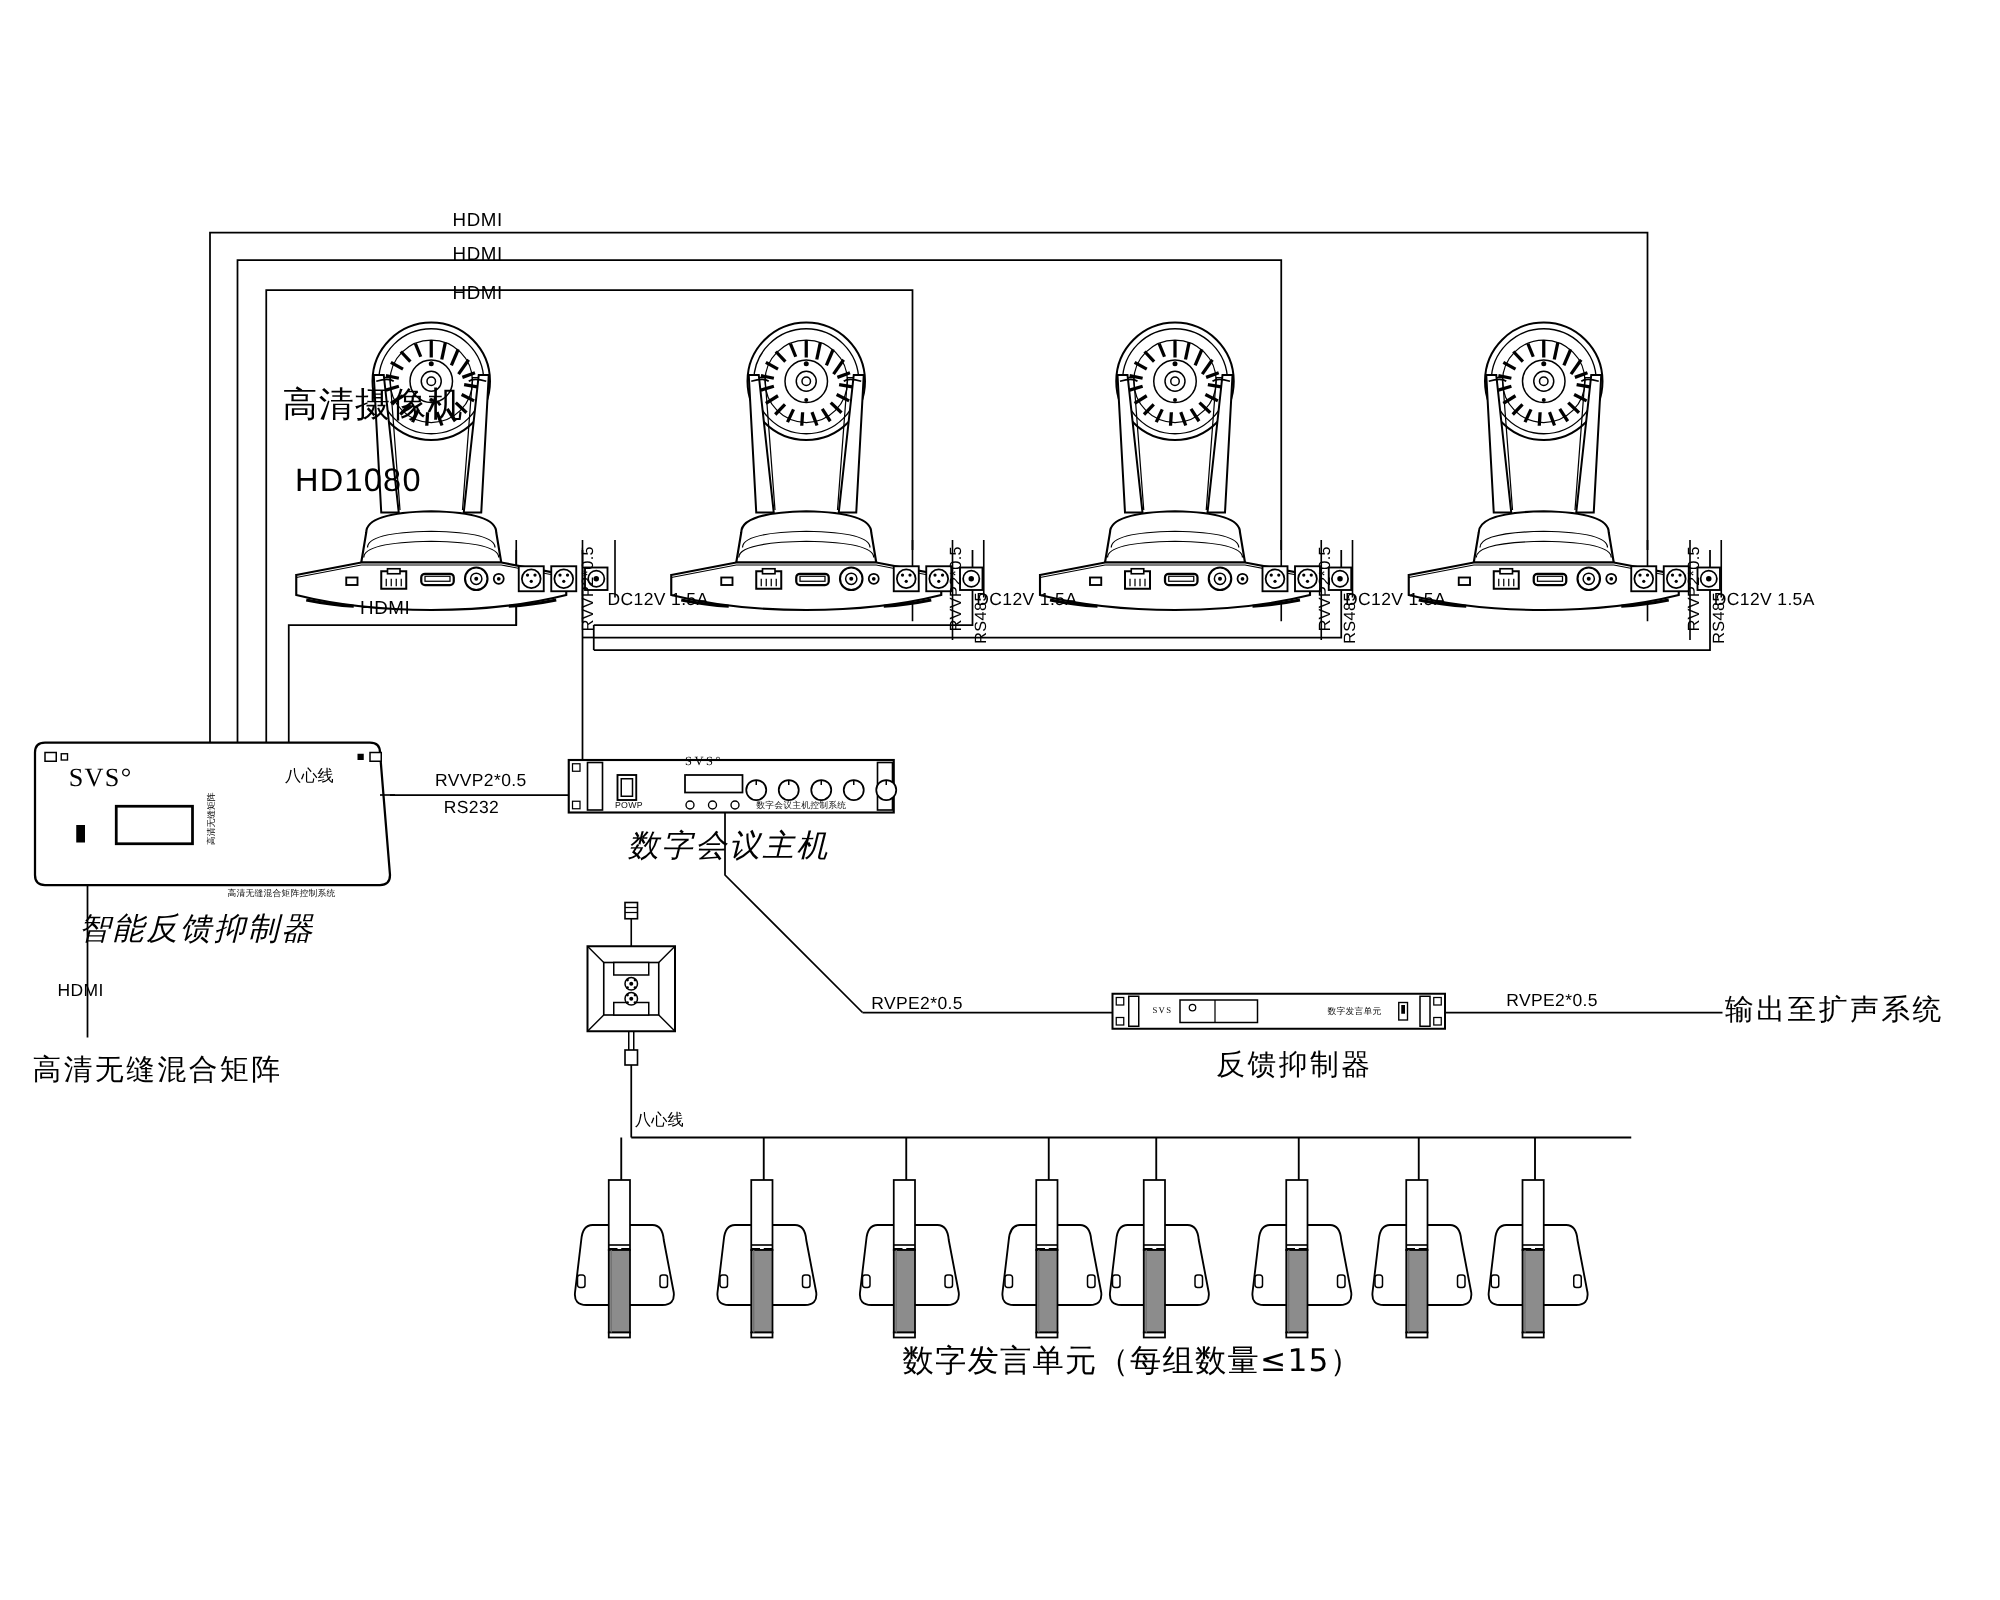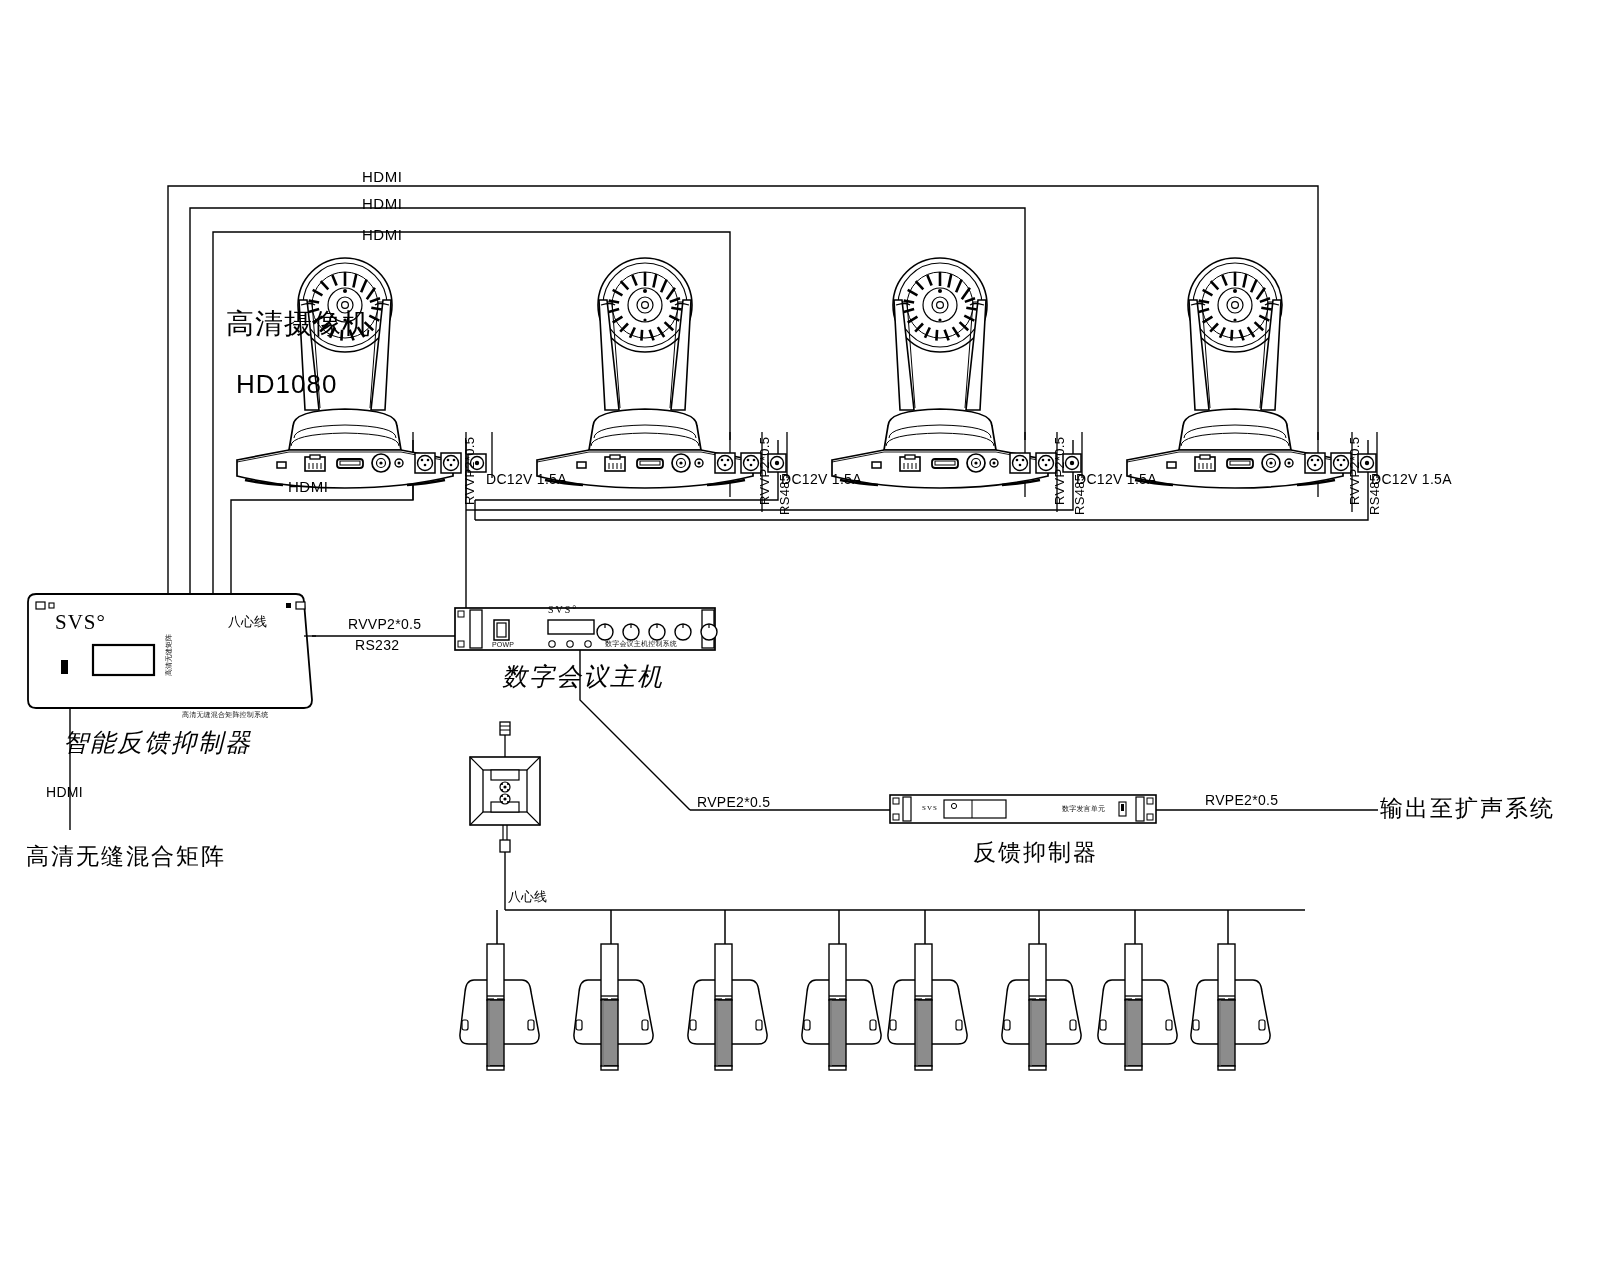--- a/index.html
+++ b/index.html
@@ -364,14 +364,15 @@
   <div class="lbl cn t-dev" style="left:502px;top:664px;">数字会议主机</div>
 
   <div class="lbl t-cab" style="left:697px;top:795px;">RVPE2*0.5</div>
   <div class="lbl t-svs-xs" style="left:922px;top:805px;">SVS</div>
   <div class="lbl cn t-tiny" style="left:1062px;top:806px;">数字发言单元</div>
   <div class="lbl cn t-dev-sm" style="left:973px;top:841px;">反馈抑制器</div>
   <div class="lbl t-cab" style="left:1205px;top:793px;">RVPE2*0.5</div>
   <div class="lbl cn t-dev-sm" style="left:1380px;top:797px;">输出至扩声系统</div>
 
   <div class="lbl cn t-small" style="left:508px;top:890px;">八心线</div>
+  <div class="lbl cn t-bot" style="left:722px;top:1076px;">数字发言单元（每组数量≤15）</div>
 
 </div>
 
 </body></html>

